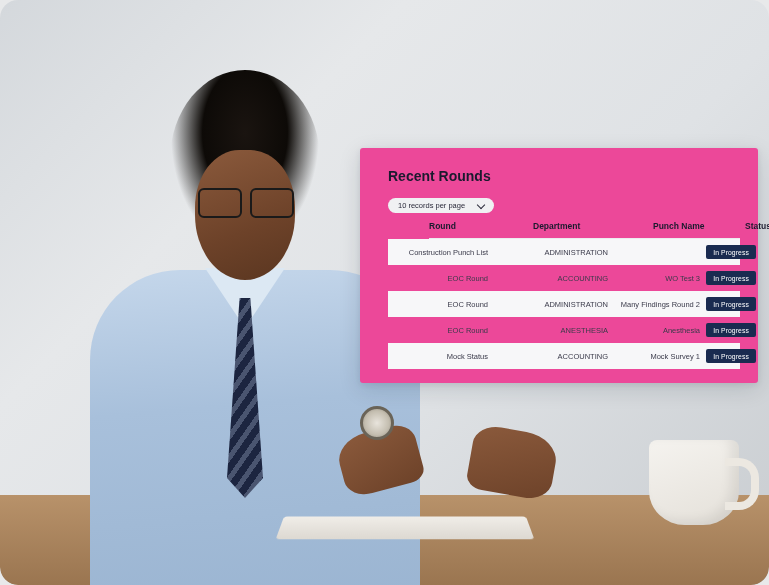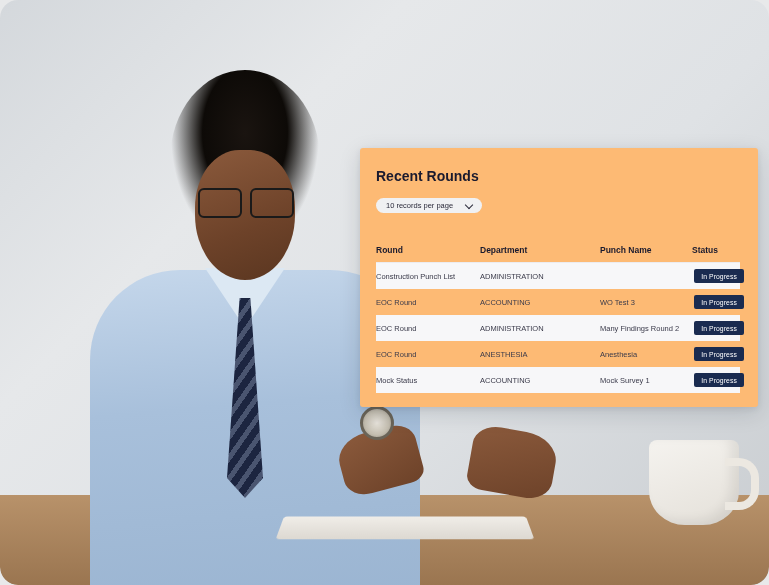--- a/index.html
+++ b/index.html
@@ -130,42 +130,42 @@
       background: linear-gradient(160deg, #8b5a3c, #6d4229);
       border-radius: 30% 40% 30% 20%;
       transform: rotate(10deg);
     }
 
     .panel {
       position: absolute;
       left: 360px;
       top: 148px;
       width: 398px;
-      background: #fdba74;
+      background: #ec4899;
       border-radius: 3px;
       box-shadow: 0 6px 22px rgba(15, 25, 45, 0.14), 0 2px 6px rgba(15, 25, 45, 0.08);
-      padding: 20px 18px 14px 16px;
+      padding: 20px 18px 14px 28px;
     }
     .panel-title {
       font-size: 14px;
       font-weight: 700;
       color: #1a1a2e;
       margin-bottom: 10px;
     }
     .page-size {
       display: inline-flex;
       align-items: center;
       gap: 12px;
       background: #f0f1f3;
       border-radius: 12px;
       padding: 3px 10px 3px 10px;
       font-size: 7.5px;
       color: #2a2a3a;
       cursor: pointer;
-      margin-bottom: 26px;
+      margin-bottom: 2px;
     }
     .chevron {
       width: 7px; height: 7px;
       display: inline-block;
       position: relative;
     }
     .chevron::before {
       content: "";
       position: absolute;
       left: 1px; top: 0;
@@ -177,38 +177,40 @@
     .table { width: 100%; }
     .thead, .trow {
       display: grid;
       grid-template-columns: 104px 120px 92px 52px;
       align-items: center;
       column-gap: 0;
     }
     .thead {
       padding: 6px 0 7px 0;
       border-bottom: 1px solid #ececf0;
+      margin-left: 41px;
     }
     .th {
       font-size: 8.5px;
       font-weight: 700;
       color: #1a1a2e;
     }
     .th:last-child { text-align: left; }
     .trow {
       padding: 6px 0;
     }
     .trow.alt { background: #f7f7f9; }
     .td {
       font-size: 7.5px;
       color: #3a3a4a;
       white-space: nowrap;
       overflow: hidden;
       text-overflow: ellipsis;
       padding-right: 4px;
+      text-align: right;
     }
     .td-status { text-align: right; padding-right: 0; }
     .badge {
       display: inline-block;
       background: #1a2b50;
       color: #ffffff;
       font-size: 6.8px;
       padding: 3.5px 7px;
       border-radius: 2px;
       font-weight: 500;

